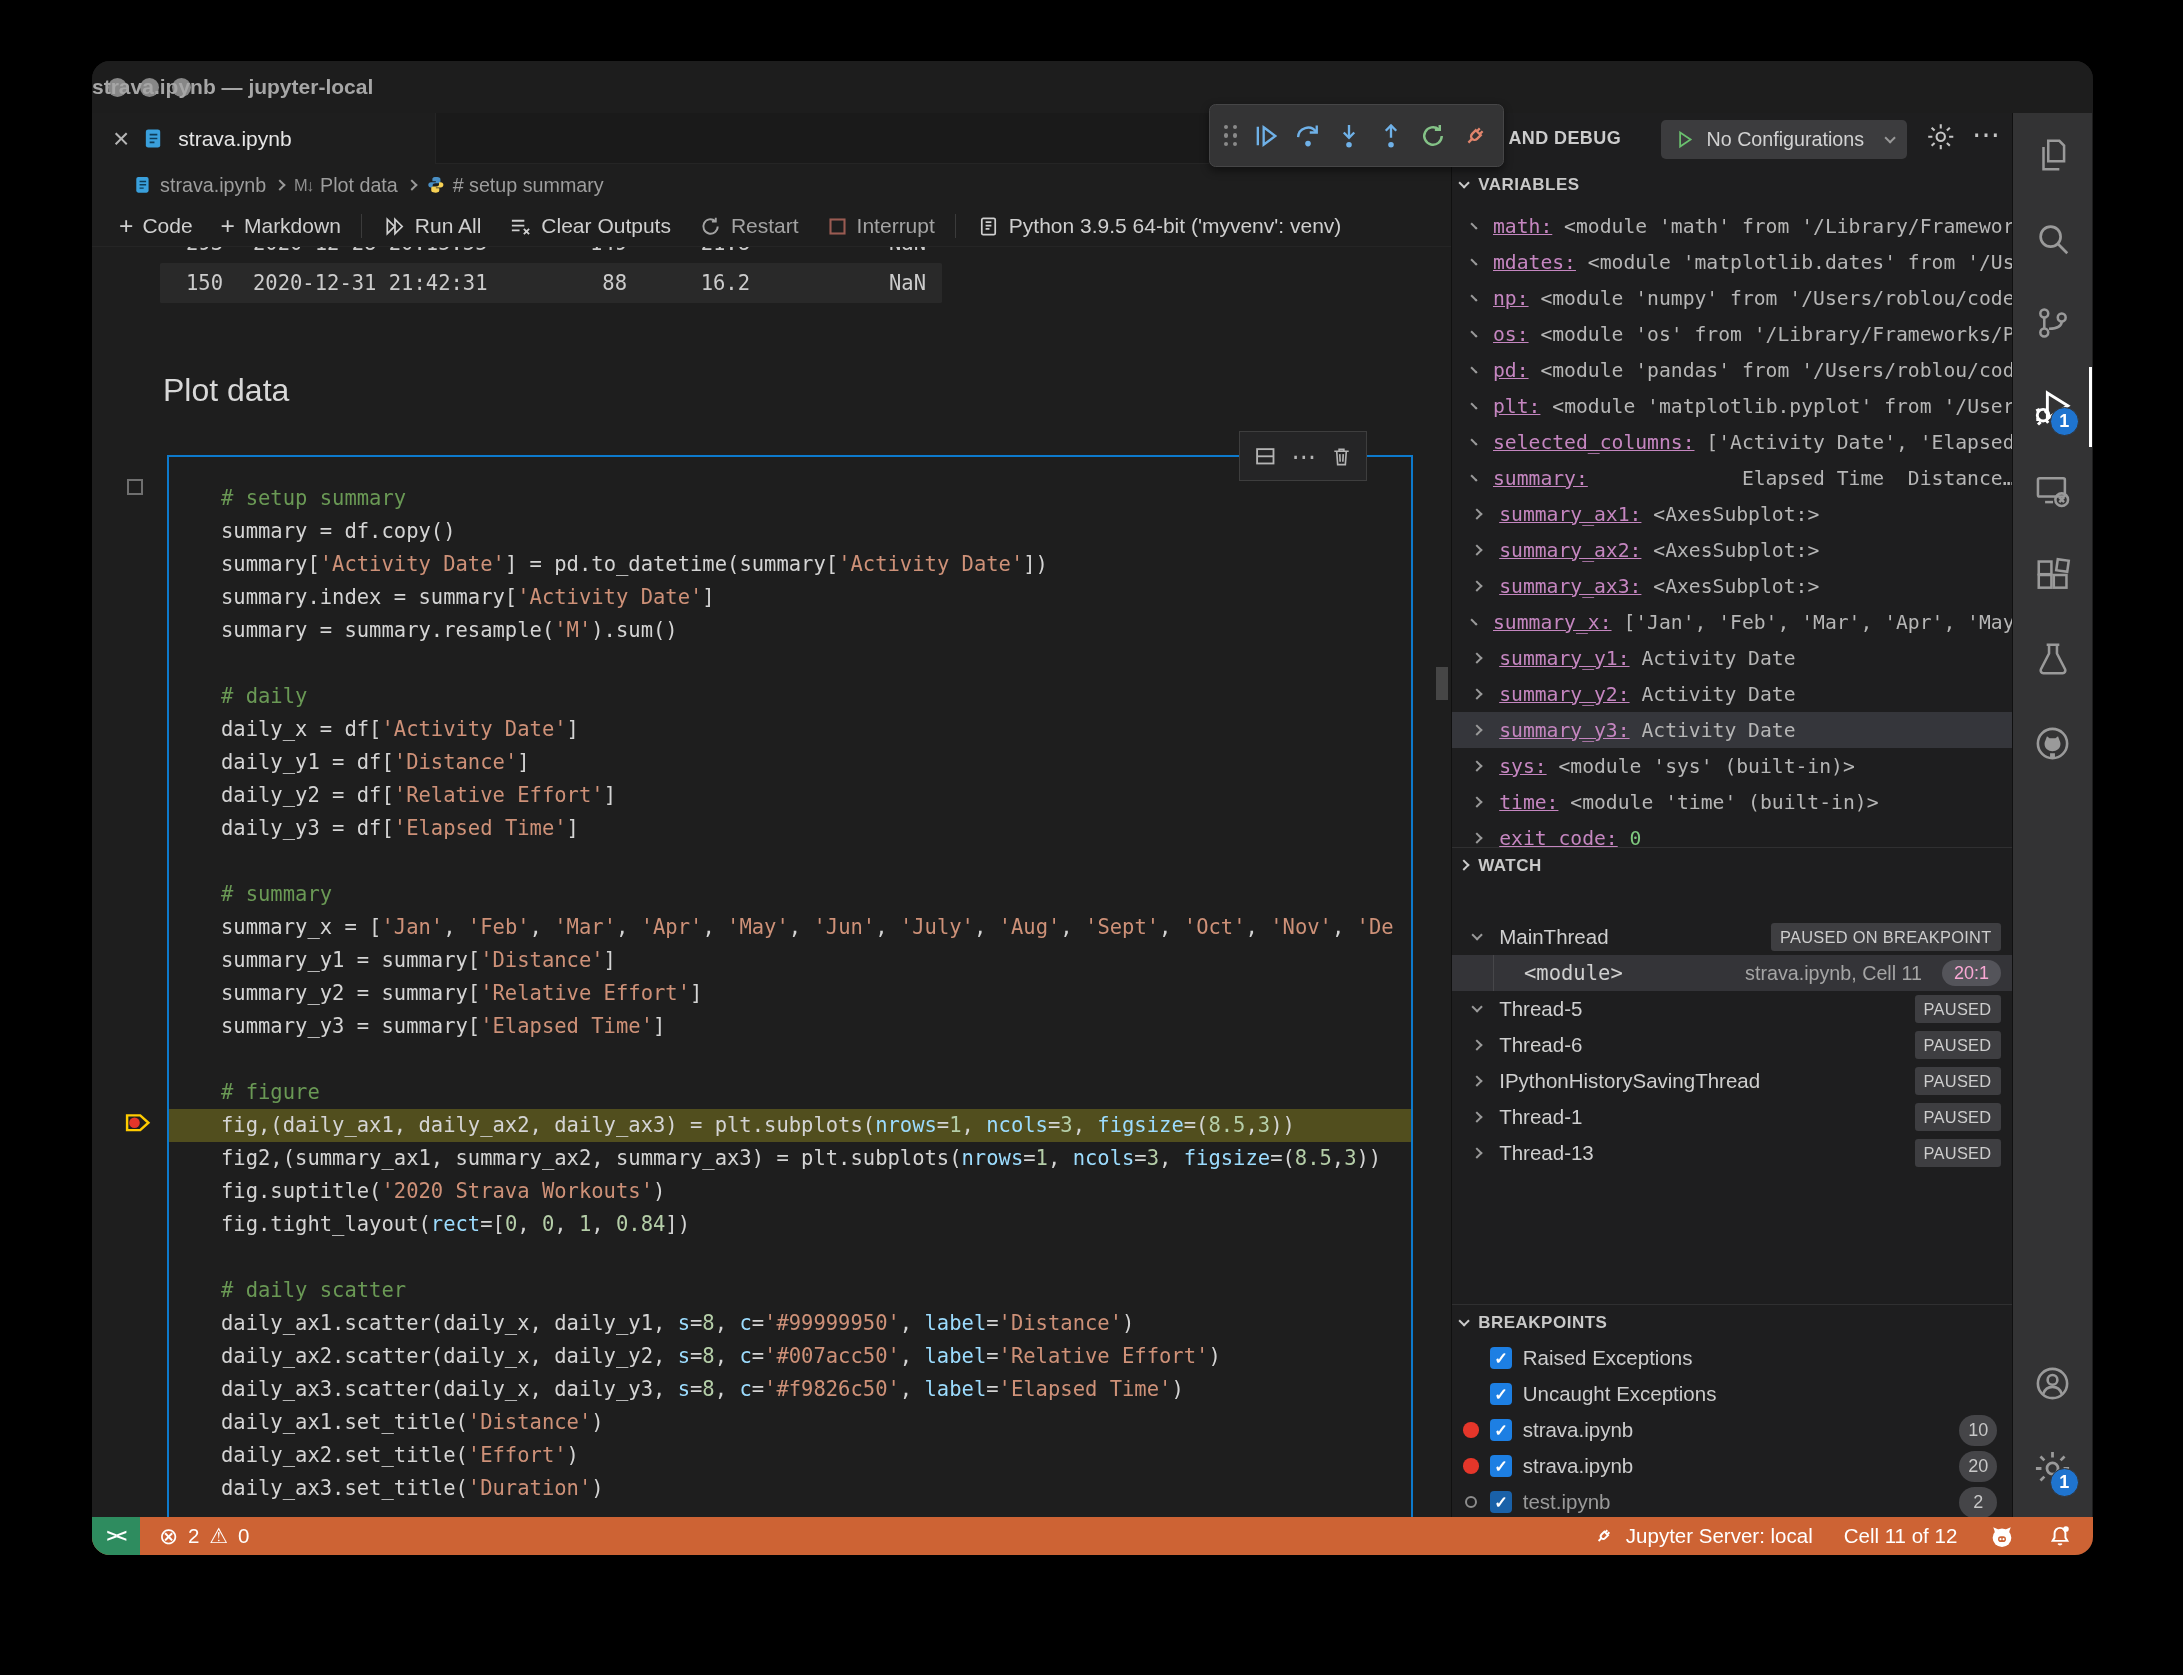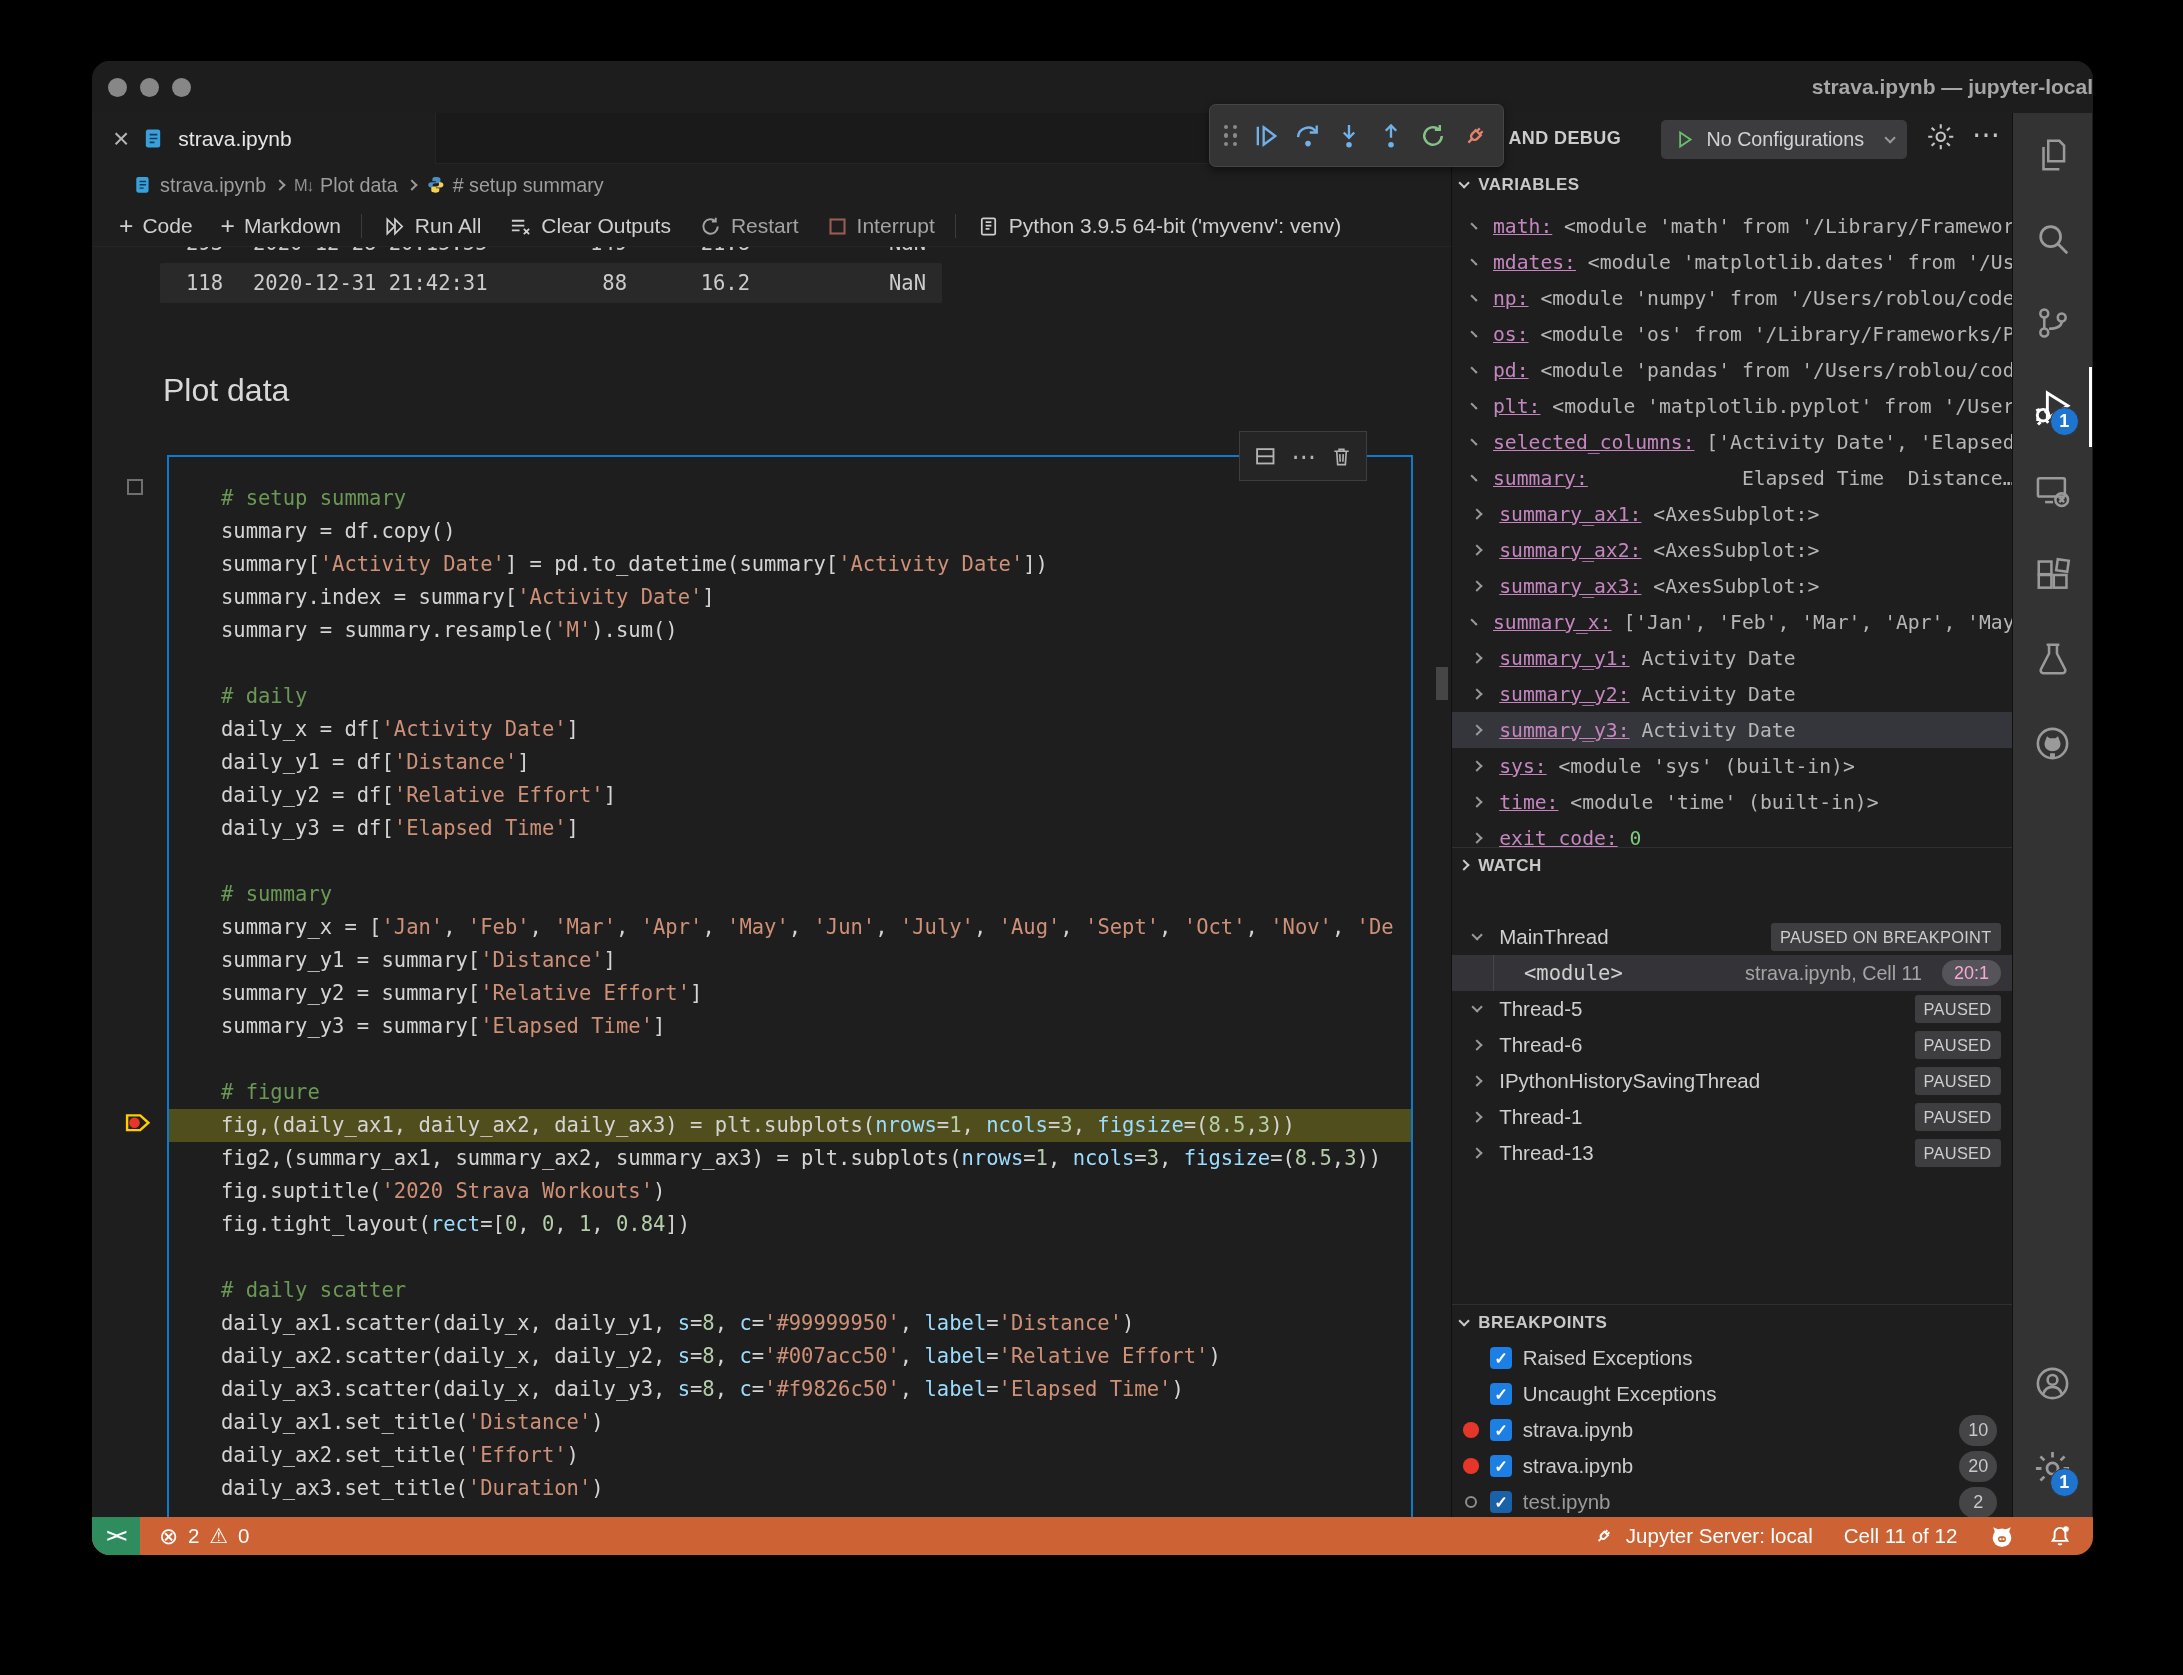--- a/index.html
+++ b/index.html
@@ -3,21 +3,21 @@
 <meta charset="utf-8">
 <style>
   * { margin:0; padding:0; box-sizing:border-box; }
   html,body { width:2183px; height:1675px; background:#000; font-family:"Liberation Sans",sans-serif; overflow:hidden; }
   .window { position:absolute; left:92px; top:61px; width:2001px; height:1494px; background:#1e1e1e; border-radius:18px; overflow:hidden; }
 
   
   .titlebar { position:absolute; left:0; top:0; width:100%; height:52px; background:#1d1d1d; }
   .lights { position:absolute; left:16.4px; top:17px; display:flex; gap:13px; }
   .light { width:19px; height:19px; border-radius:50%; background:#878787; }
-  .wtitle { position:absolute; left:0; right:0; top:0; height:52px; line-height:52px; text-align:right; color:#a6a6a6; font-size:21px; font-weight:600; }
+  .wtitle { position:absolute; left:0; right:0; top:0; height:52px; line-height:52px; text-align:left; color:#a6a6a6; font-size:21px; font-weight:600; }
 
   
   .main { position:absolute; left:0; top:52px; width:2001px; height:1404px; }
   .editor-group { position:absolute; left:0; top:0; width:1359px; height:1404px; }
   .panel { position:absolute; left:1359px; top:0; width:561px; height:1404px; background:#1e1e1f; border-left:0.8px solid #101010; }
   .activitybar { position:absolute; left:1920px; top:0; width:80px; height:1404px; background:#333334; border-left:0.8px solid #101010; }
 
   
   .tabbar { position:absolute; left:0; top:0; width:100%; height:51px; background:#1a1a1a; border-bottom:0.8px solid #252525; }
   .tab { position:absolute; left:0; top:0; height:51px; width:344px; background:#1e1e1e; border-right:0.8px solid #252525; display:flex; align-items:center; gap:13px; padding-left:21px; }
@@ -213,21 +213,21 @@
       <div class="editor">
         <div class="outrows" id="outrows">
             <div class="outrow mono">
               <span class="oc0">293</span>
               <span class="oc1">2020-12-28 20:15:55</span>
               <span class="oc2">149</span>
               <span class="oc3">21.8</span>
               <span class="oc4">NaN</span>
             </div>
             <div class="outrow mono striped">
-              <span class="oc0">118</span>
+              <span class="oc0">150</span>
               <span class="oc1">2020-12-31 21:42:31</span>
               <span class="oc2">88</span>
               <span class="oc3">16.2</span>
               <span class="oc4">NaN</span>
             </div>
           </div>
         <div class="md-heading">Plot data</div>
 
         <div class="cell">
           <div class="code" id="code">

